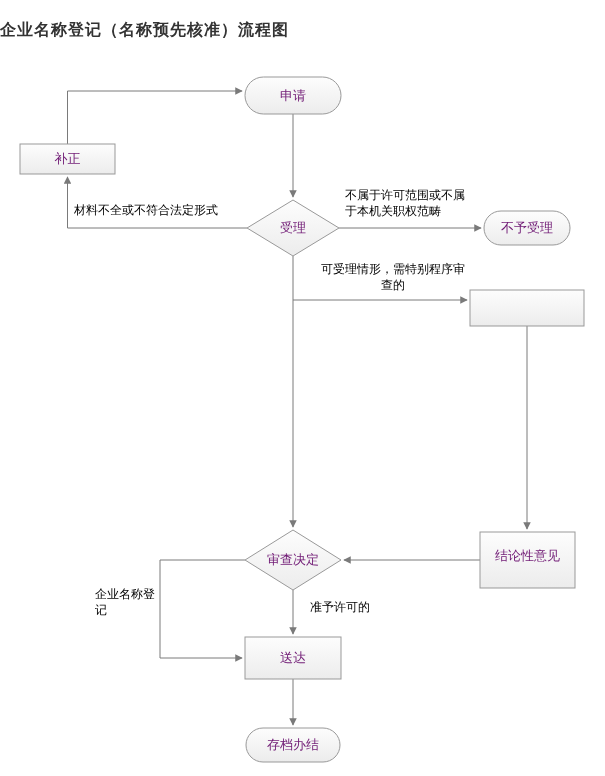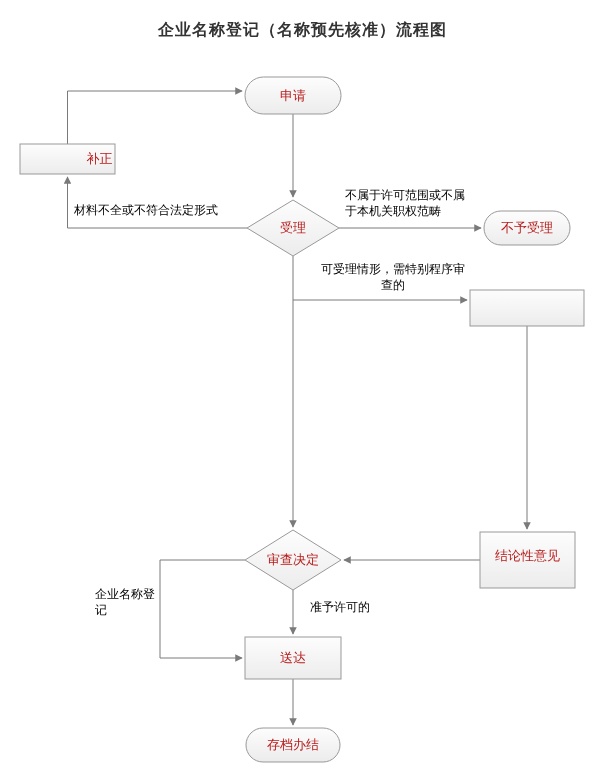--- a/index.html
+++ b/index.html
@@ -9,34 +9,33 @@
     height: 776px;
     background: #ffffff;
     font-family: "Liberation Sans", "DejaVu Sans", sans-serif;
     overflow: hidden;
   }
   .title {
     position: absolute;
     top: 20px;
     left: 0;
     width: 100%;
-    text-align: center;
     font-size: 16px;
     font-weight: bold;
     color: #333333;
     letter-spacing: 1px;
   }
   svg.diagram { position: absolute; top: 0; left: 0; }
   .node-label {
     position: absolute;
     display: flex;
     align-items: center;
     justify-content: center;
     font-size: 13px;
-    color: #b91c1c;
+    color: #701a75;
     text-align: center;
     pointer-events: none;
   }
   .edge-label {
     position: absolute;
     font-size: 12px;
     color: #000000;
     line-height: 16px;
   }
   .edge-label.centered { text-align: center; }
@@ -80,21 +79,21 @@
       <rect x="484" y="211" width="86" height="34" rx="17" ry="17"></rect>
       <rect x="470" y="290" width="114" height="36"></rect>
       <polygon points="245,560 293,530 341,560 293,590"></polygon>
       <rect x="480" y="532" width="95" height="56"></rect>
       <rect x="245" y="637" width="96" height="42"></rect>
       <rect x="246" y="728" width="94" height="34" rx="17" ry="17"></rect>
     </g>
   </svg>
 
   <div class="node-label" style="left:245px;top:77px;width:96px;height:37px;">申请</div>
-  <div class="node-label" style="left:20px;top:144px;width:95px;height:30px;margin-left:32px;">补正</div>
+  <div class="node-label" style="left:20px;top:144px;width:95px;height:30px;">补正</div>
   <div class="node-label" style="left:247px;top:200px;width:92px;height:56px;">受理</div>
   <div class="node-label" style="left:484px;top:211px;width:86px;height:34px;">不予受理</div>
   <div class="node-label" style="left:245px;top:530px;width:96px;height:60px;">审查决定</div>
   <div class="node-label" style="left:480px;top:532px;width:95px;height:48px;">结论性意见</div>
   <div class="node-label" style="left:245px;top:637px;width:96px;height:42px;text-align:right;">送达</div>
   <div class="node-label" style="left:246px;top:728px;width:94px;height:34px;">存档办结</div>
 
   <div class="edge-label" style="left:74px;top:202px;width:170px;">材料不全或不符合法定形式</div>
   <div class="edge-label" style="left:345px;top:187px;width:126px;">不属于许可范围或不属于本机关职权范畴</div>
   <div class="edge-label centered" style="left:318px;top:261px;width:150px;">可受理情形，需特别程序审查的</div>

